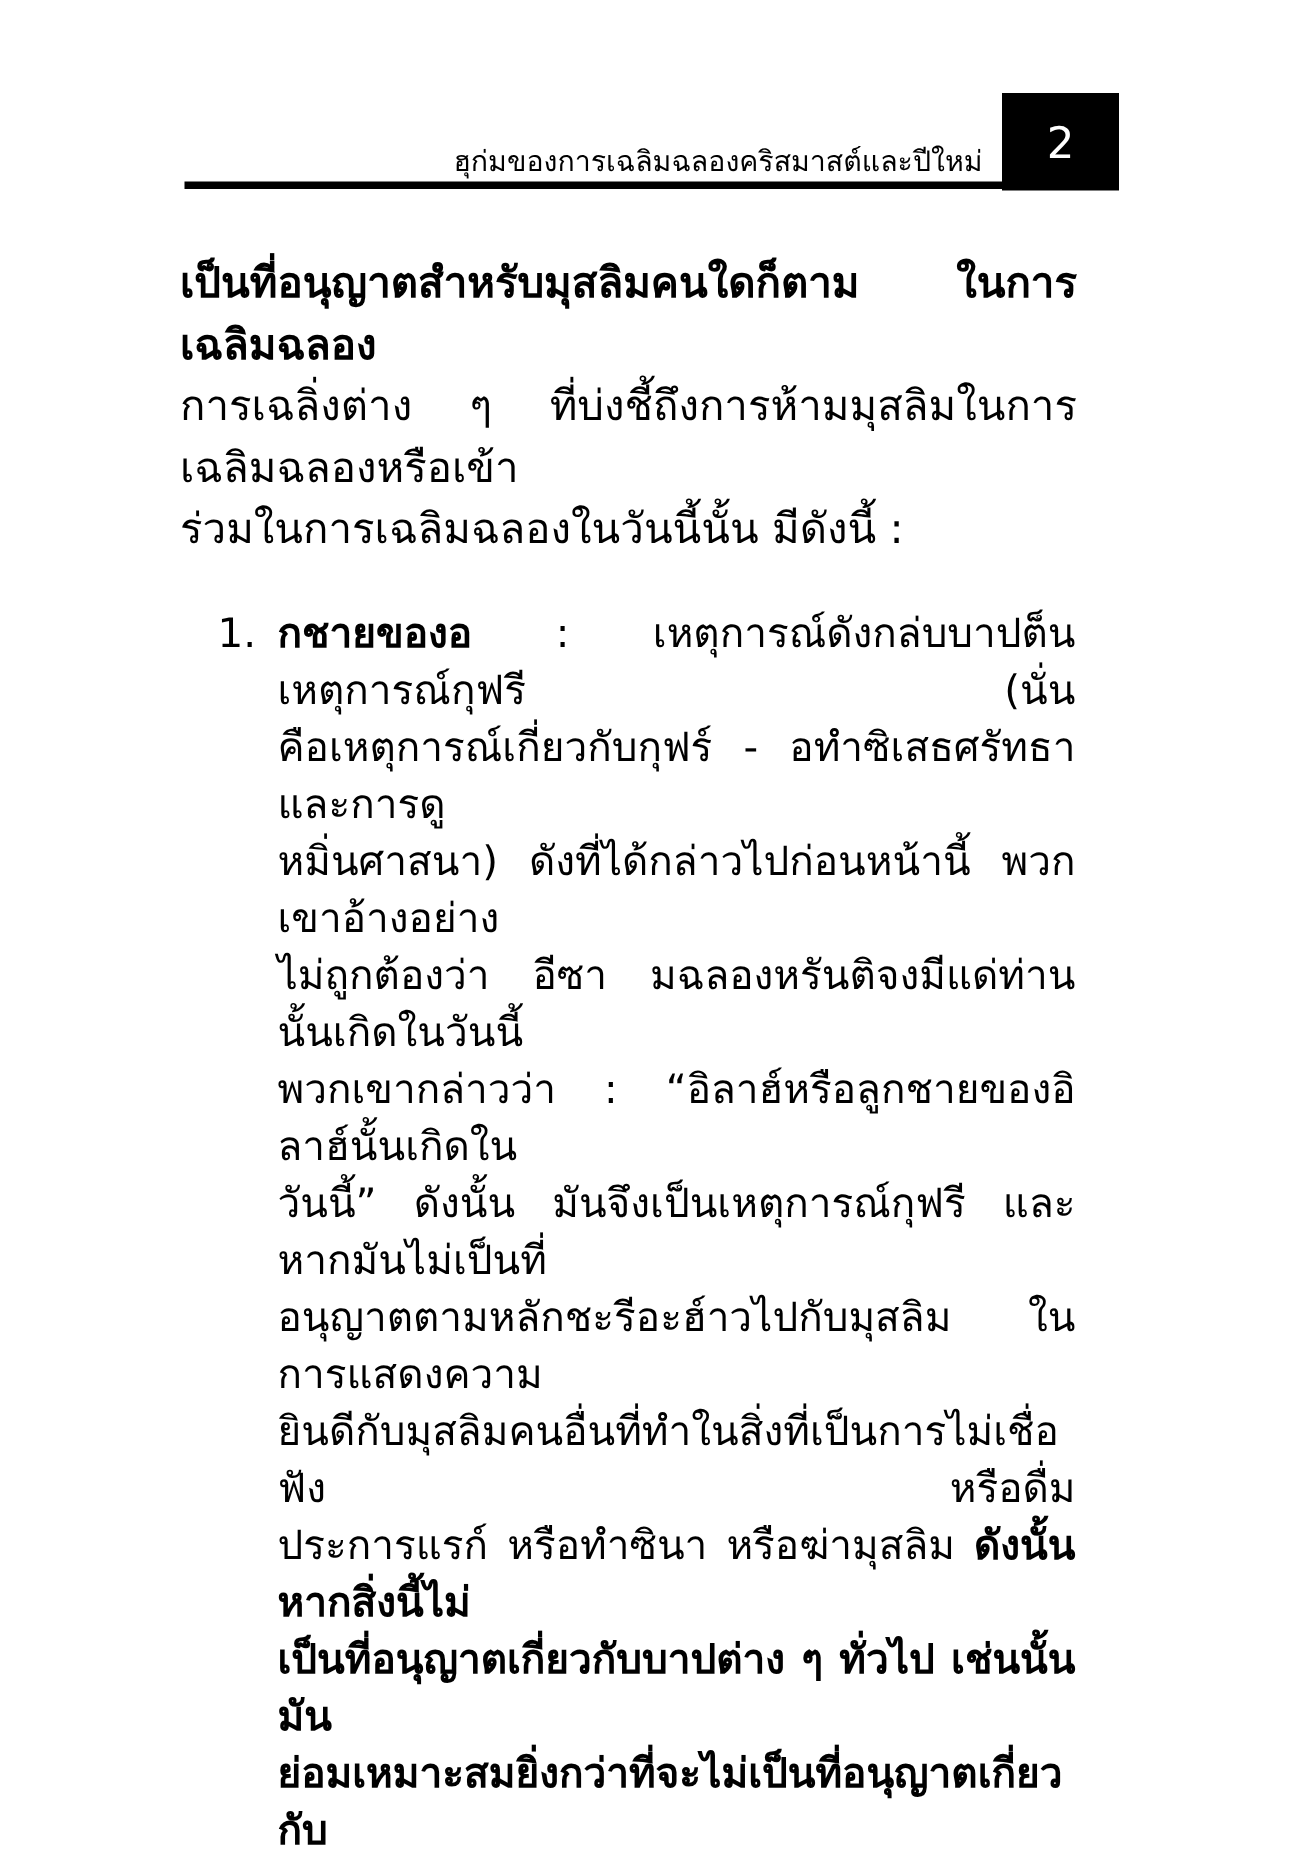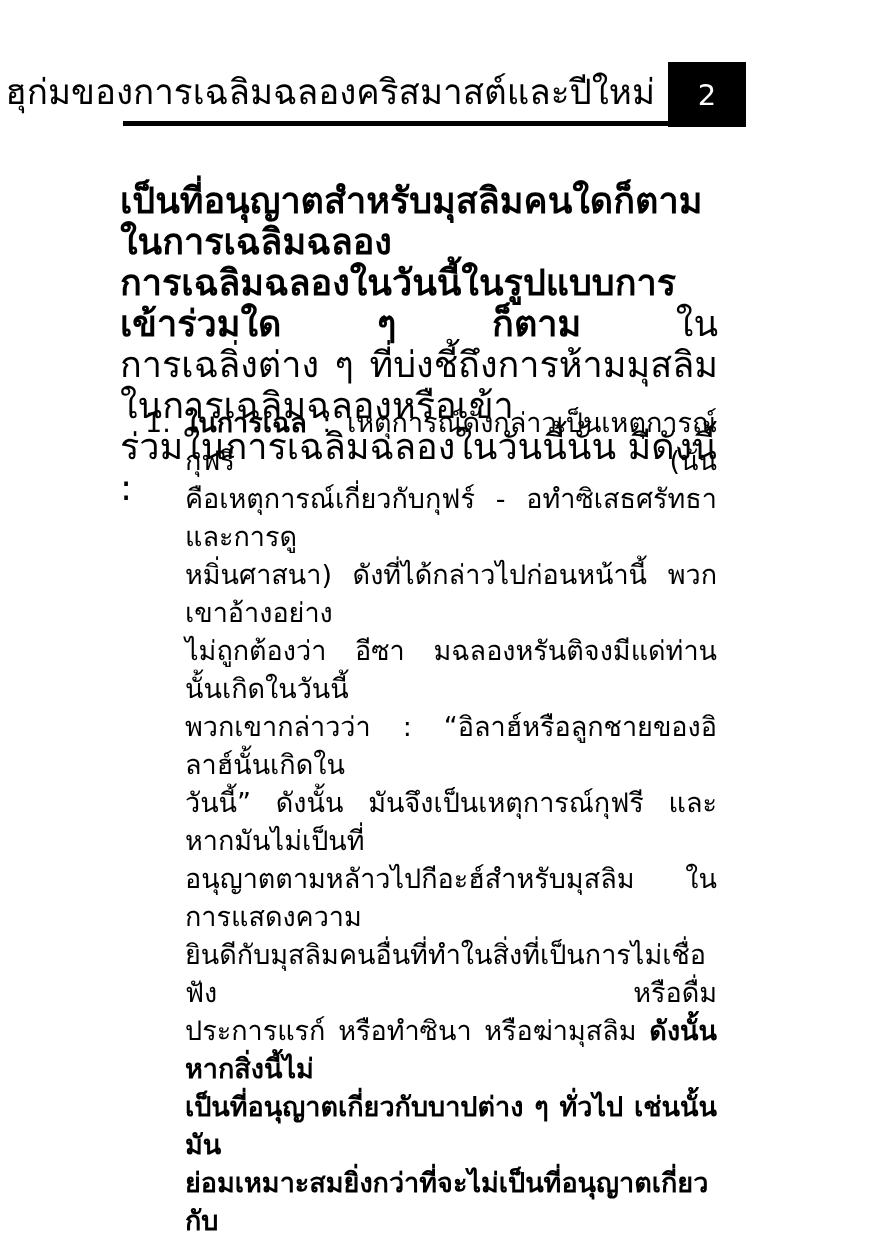--- a/index.html
+++ b/index.html
@@ -13,23 +13,23 @@
     height: 1240px;
     background: #ffffff;
     color: #000000;
     font-family: "DejaVu Sans", sans-serif;
     overflow: hidden;
   }
 
   
   .header-title {
     position: absolute;
-    top: 72px;
+    top: 88px;
     right: 218px;
-    font-size: 35px;
+    font-size: 19px;
     line-height: 40px;
     white-space: nowrap;
   }
   .header-rule {
     position: absolute;
     left: 123px;
     top: 121px;
     width: 623px;
     height: 5px;
     background: #000000;
@@ -45,23 +45,23 @@
     display: flex;
     align-items: center;
     justify-content: center;
     font-size: 29px;
   }
 
   
   .intro {
     position: absolute;
     left: 120px;
-    top: 180px;
+    top: 168px;
     width: 598px;
-    font-size: 36px;
+    font-size: 28px;
     line-height: 41px;
   }
   .numbered-list {
     position: absolute;
     left: 145px;
     top: 404px;
     width: 572px;
     font-size: 27px;
     line-height: 38px;
   }
@@ -97,37 +97,36 @@
   <div class="header-title">ฮุก่มของการเฉลิมฉลองคริสมาสต์และปีใหม่</div>
 
   <div class="header-rule"></div>
 
   <div class="page-number-box">
     <span>2</span>
   </div>
 
   <div class="intro">
       <div class="line"><span class="seg bold">เป็นที่อนุญาตสำหรับมุสลิมคนใดก็ตาม ในการเฉลิมฉลอง</span></div>
-      <div class="line"><span class="seg bold">การเฉลิมฉลองในวันนี้ในรูปแบบการเข้าร่วมใด ๆ ก็ตาม</span><span class="seg"> ใน</span></div>
       <div class="line"><span class="seg">การเฉลิ่งต่าง ๆ ที่บ่งชี้ถึงการห้ามมุสลิมในการเฉลิมฉลองหรือเข้า</span></div>
       <div class="line last"><span class="seg">ร่วมในการเฉลิมฉลองในวันนี้นั้น มีดังนี้ :</span></div>
     </div>
 
   <div class="numbered-list">
 
     <div class="list-item">
       <span class="item-number">1.</span>
       <div class="item-lines">
-          <div class="line"><span class="seg bold">ในการเฉล</span><span class="seg"> : เหตุการณ์ดังกล่าวเป็นเหตุการณ์กุฟรี (นั่น</span></div>
+          <div class="line"><span class="seg bold">กชายของอ</span><span class="seg"> : เหตุการณ์ดังกล่บบาปต็นเหตุการณ์กุฟรี (นั่น</span></div>
           <div class="line"><span class="seg">คือเหตุการณ์เกี่ยวกับกุฟร์ - อทำซิเสธศรัทธาและการดู</span></div>
           <div class="line"><span class="seg">หมิ่นศาสนา) ดังที่ได้กล่าวไปก่อนหน้านี้ พวกเขาอ้างอย่าง</span></div>
           <div class="line"><span class="seg">ไม่ถูกต้องว่า อีซา มฉลองหรันติจงมีแด่ท่าน นั้นเกิดในวันนี้</span></div>
           <div class="line"><span class="seg">พวกเขากล่าวว่า : “อิลาฮ์หรือลูกชายของอิลาฮ์นั้นเกิดใน</span></div>
           <div class="line"><span class="seg">วันนี้” ดังนั้น มันจึงเป็นเหตุการณ์กุฟรี และหากมันไม่เป็นที่</span></div>
-          <div class="line"><span class="seg">อนุญาตตามหลัาวไปกีอะฮ์สำหรับมุสลิม ในการแสดงความ</span></div>
+          <div class="line"><span class="seg">อนุญาตตามหลักชะรีอะฮ์าวไปกับมุสลิม ในการแสดงความ</span></div>
           <div class="line"><span class="seg">ยินดีกับมุสลิมคนอื่นที่ทำในสิ่งที่เป็นการไม่เชื่อฟัง หรือดื่ม</span></div>
           <div class="line"><span class="seg">ประการแรก์ หรือทำซินา หรือฆ่ามุสลิม </span><span class="seg bold">ดังนั้น หากสิ่งนี้ไม่</span></div>
           <div class="line"><span class="seg bold">เป็นที่อนุญาตเกี่ยวกับบาปต่าง ๆ ทั่วไป เช่นนั้น มัน</span></div>
           <div class="line"><span class="seg bold">ย่อมเหมาะสมยิ่งกว่าที่จะไม่เป็นที่อนุญาตเกี่ยวกับ</span></div>
         </div>
     </div>
 
   </div>
 
 </div>

